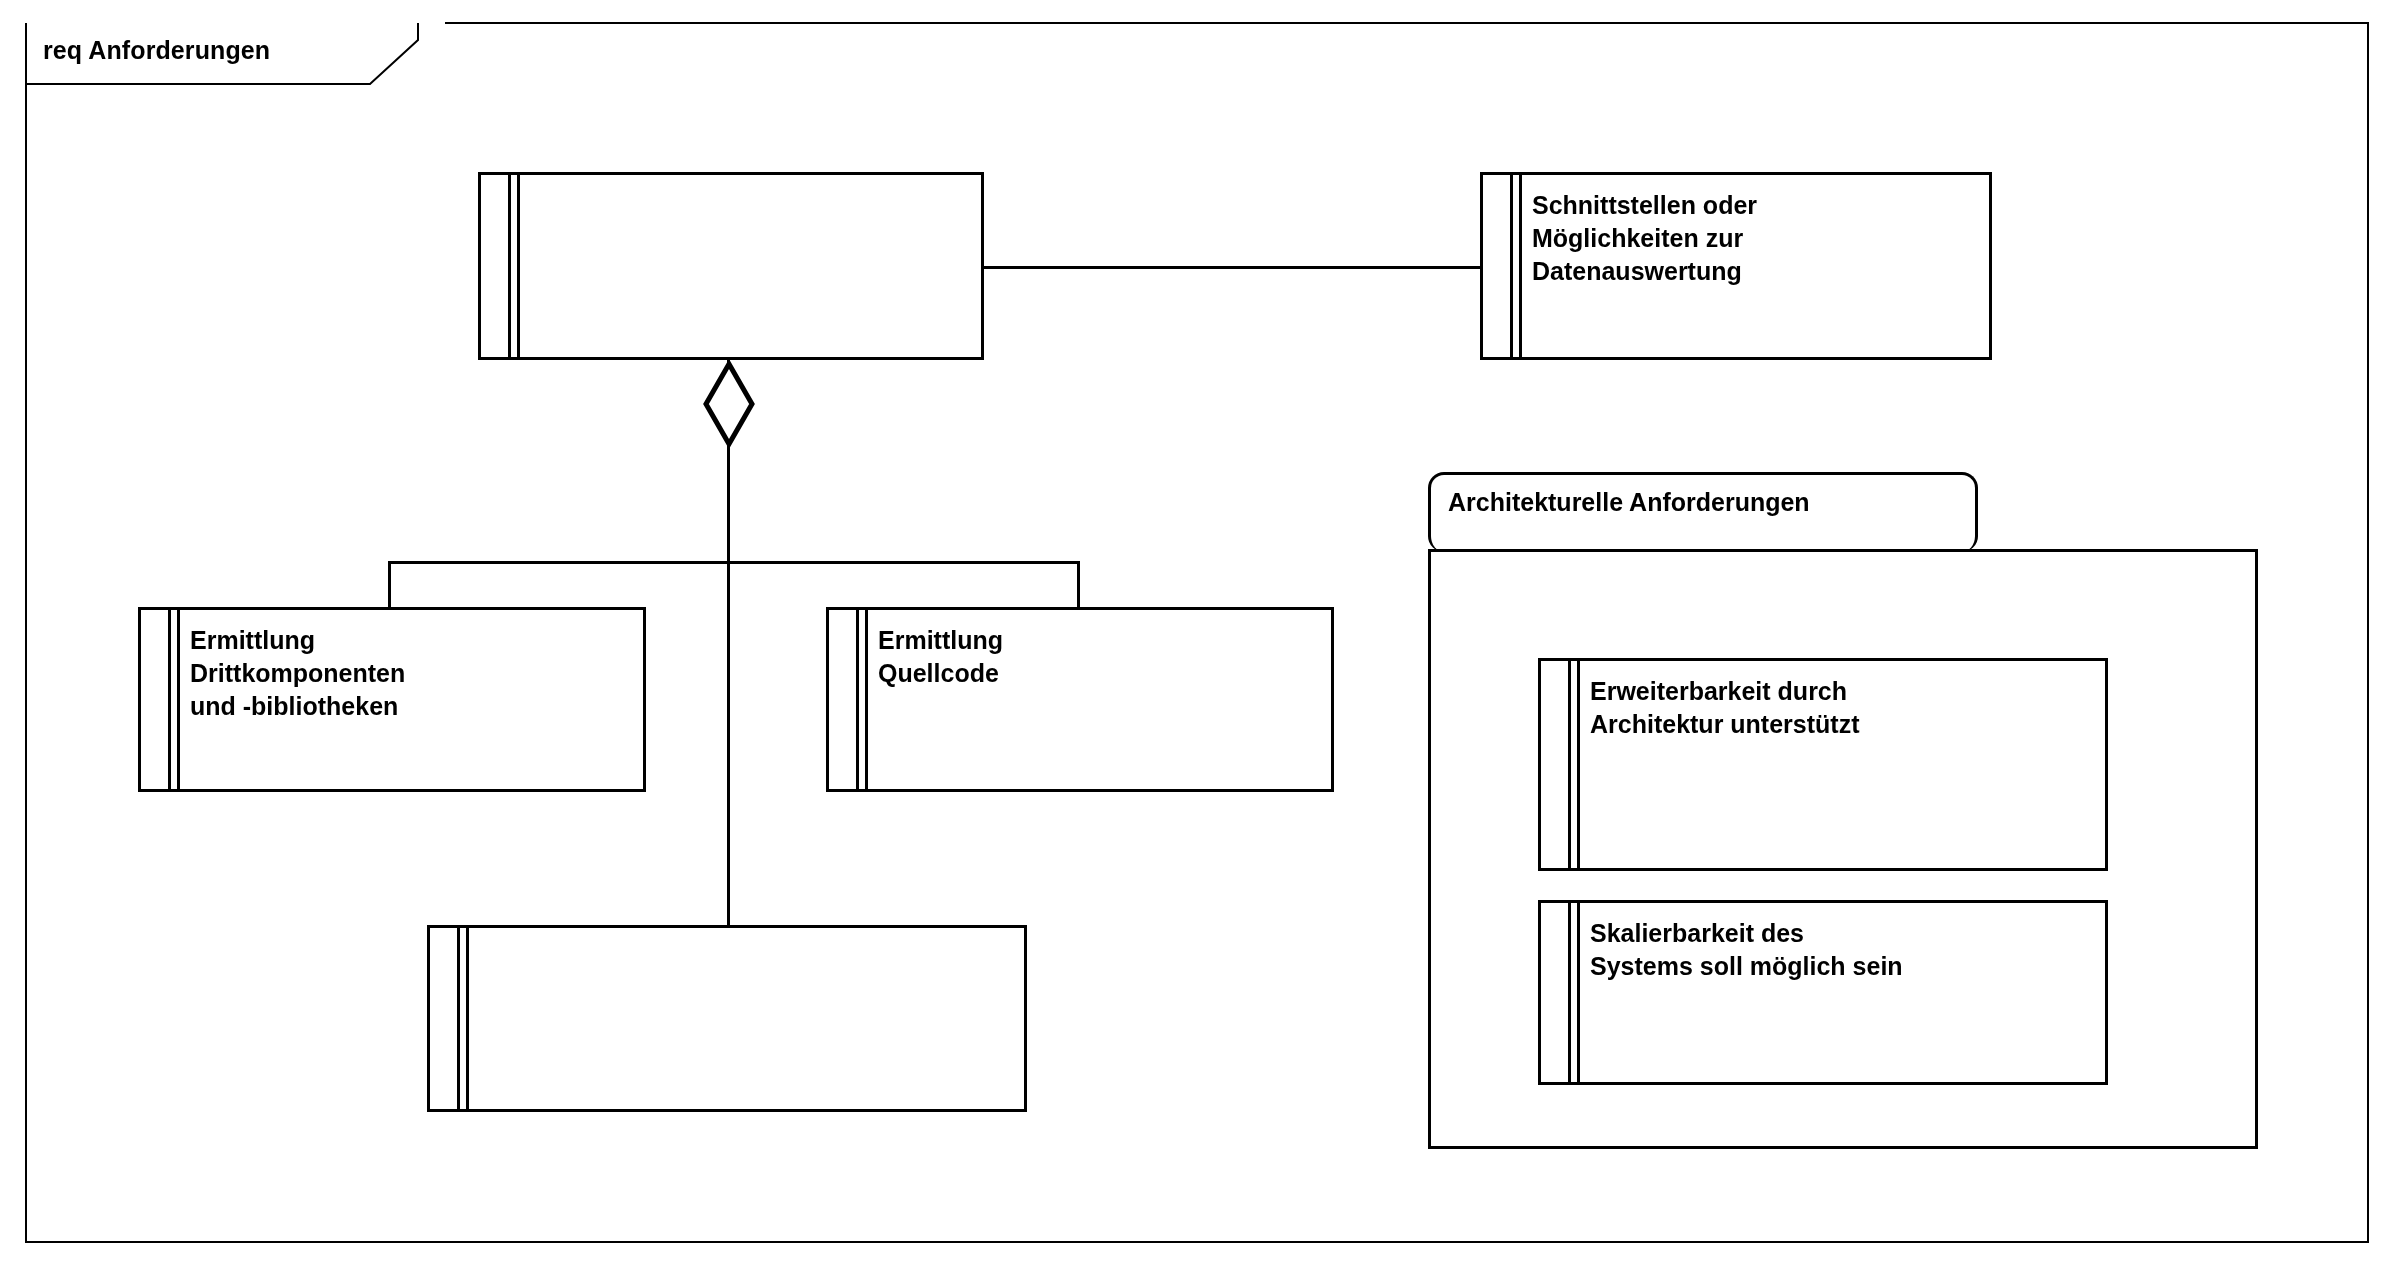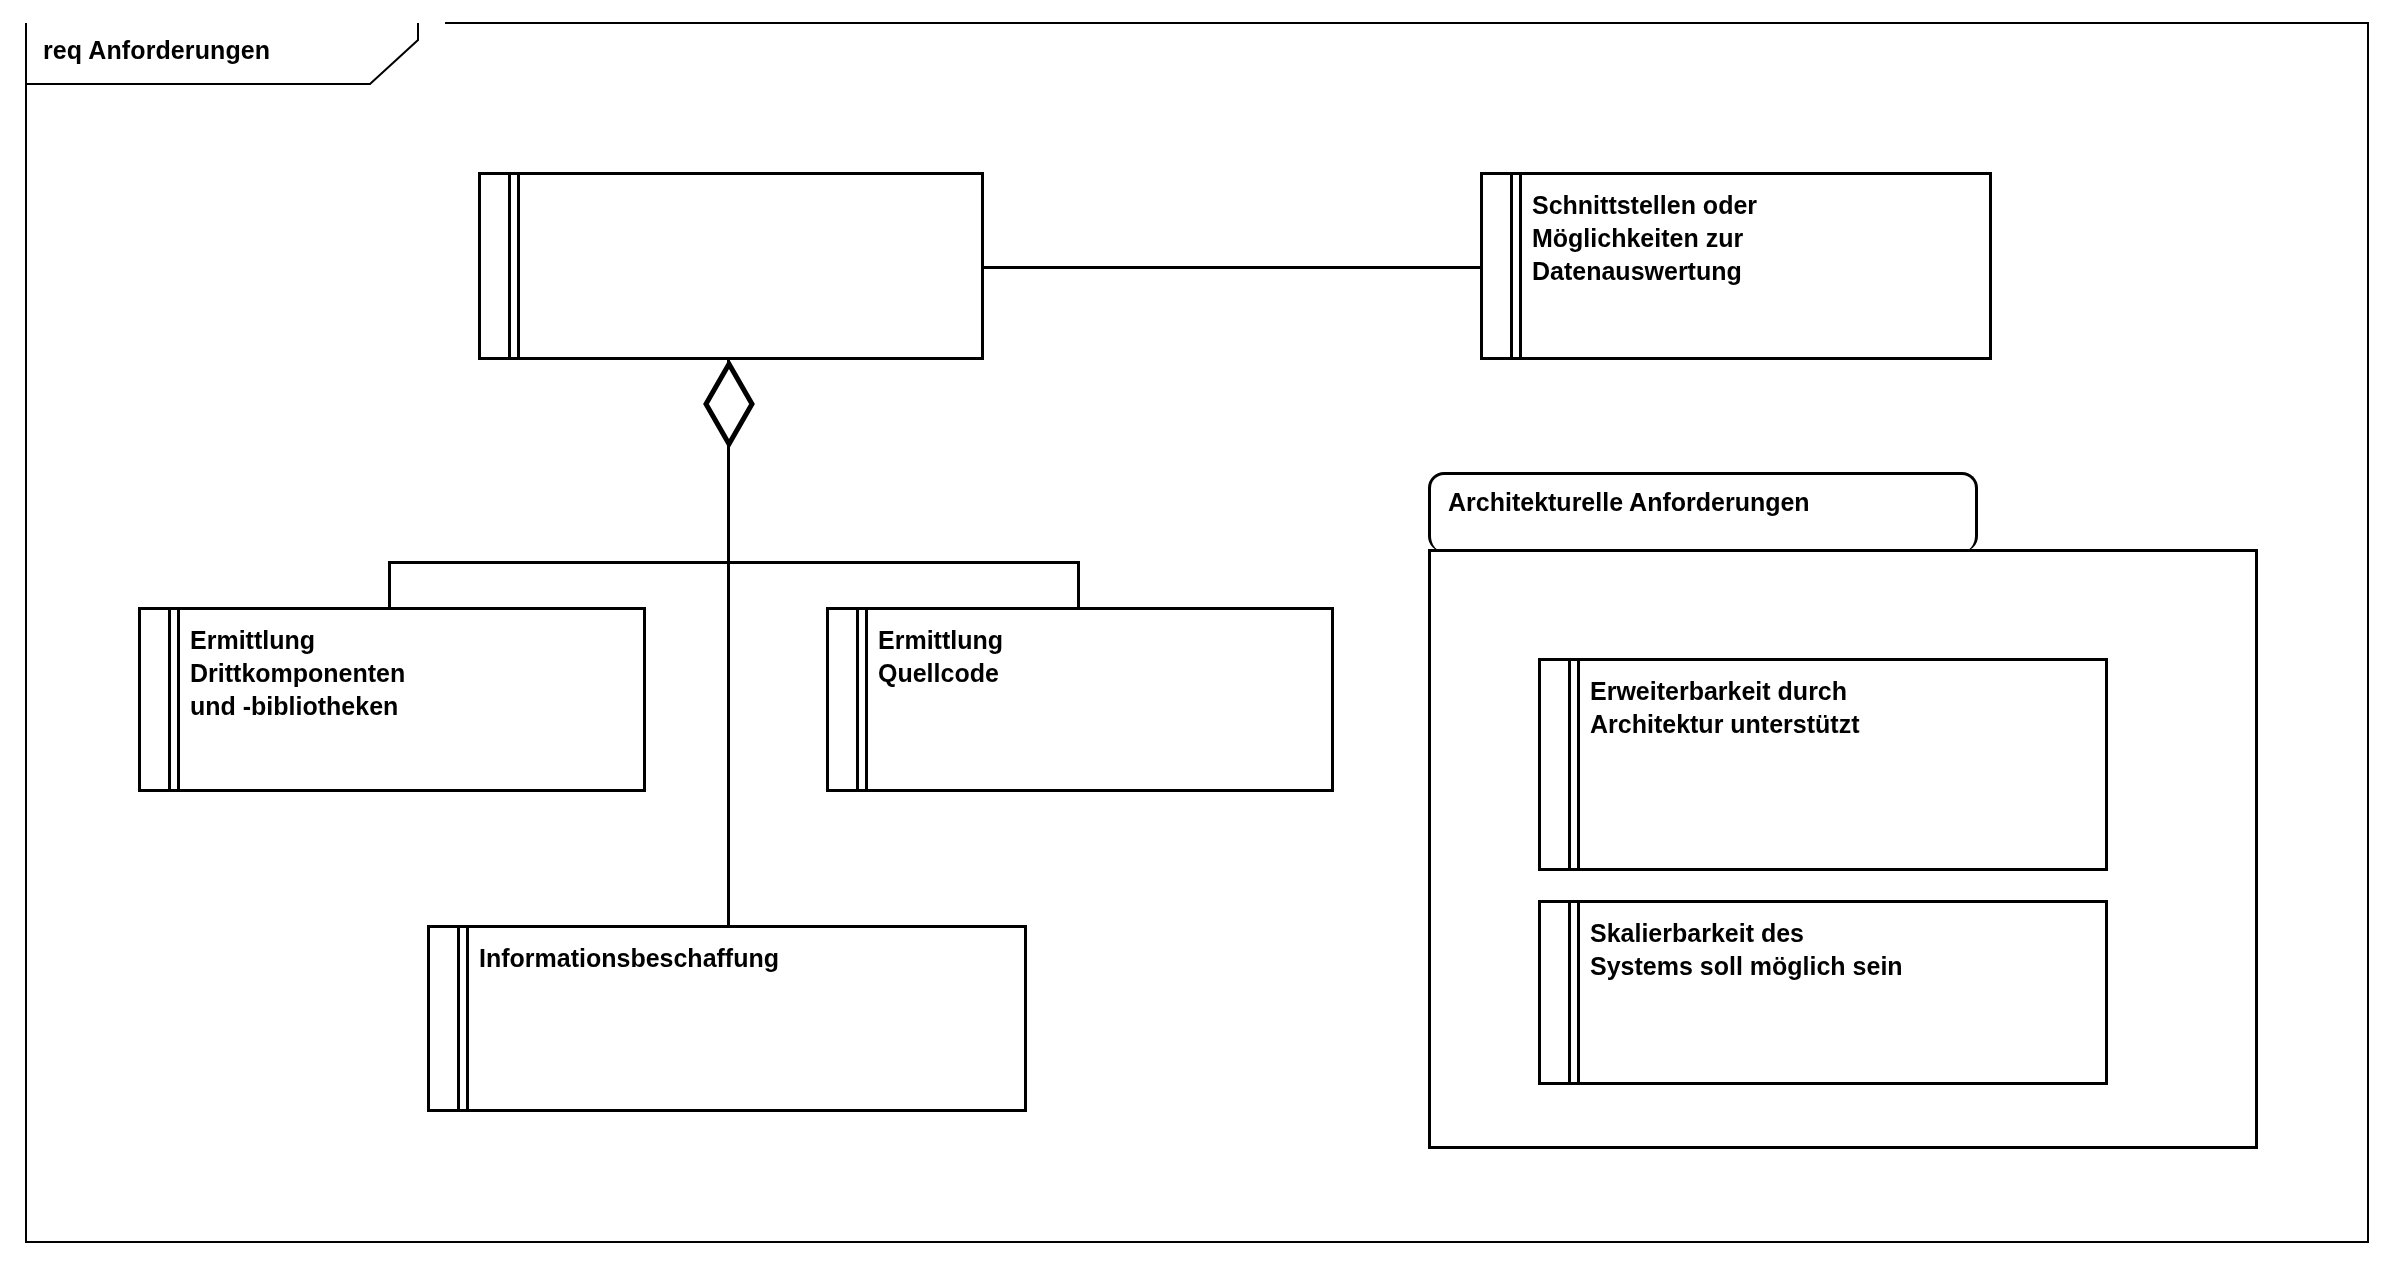--- a/index.html
+++ b/index.html
@@ -199,21 +199,20 @@
     <div class="req-text">
       <span>Ermittlung</span>
       <span>Quellcode</span>
     </div>
   </div>
 
   <div class="req" style="left:427px; top:925px; width:600px; height:187px;">
     <div class="handle-a"></div>
     <div class="handle-b"></div>
     <div class="req-text">
-      <span>Informationsbeschaffung</span>
     </div>
   </div>
 
   <div class="package-tab" style="left:1428px; top:472px; width:550px; height:80px;border-radius:16px;">
     <div class="package-tab-label">Architekturelle Anforderungen</div>
   </div>
 
   <div class="package-body" style="left:1428px; top:549px; width:830px; height:600px;">
   </div>
 

